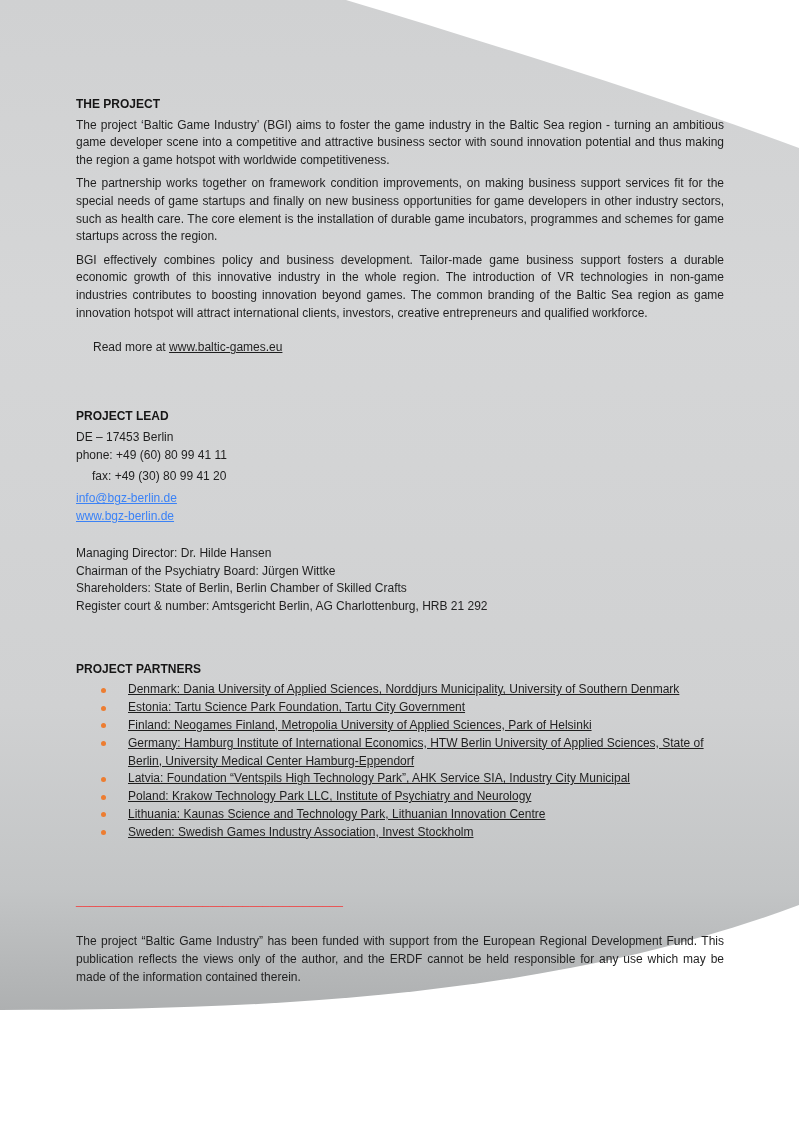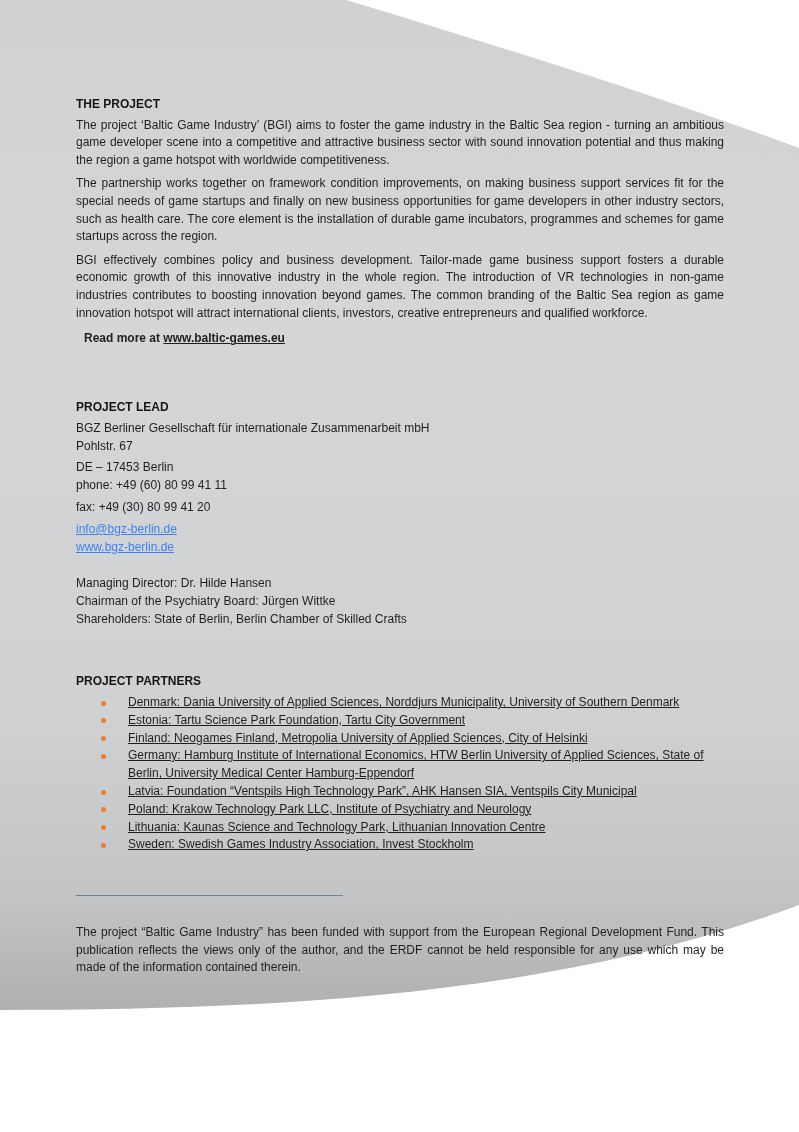--- a/index.html
+++ b/index.html
@@ -29,46 +29,45 @@
   section { margin: 0; }
   h2 {
     font-size: 12px;
     font-weight: bold;
     margin: 0 0 3px 0;
     line-height: 17.7px;
     color: #161616;
   }
   p { margin: 0 0 5.5px 0; }
   .just { text-align: justify; }
-  .readmore { margin: 8px; font-weight: bold; }
+  .readmore { margin: 17px; }
   a { cursor: pointer; }
   .darklink { color: inherit; text-decoration: underline; }
   .graylink { color: #3b82f6; text-decoration: underline; }
   .line { margin: 0; }
   .lead-block { margin-bottom: 4px; }
-  .lead-block-sm { margin-bottom: 4.5px; }
+  .lead-block-sm { margin-bottom: 4.5px; margin-left: 16px; }
   .sec-lead { margin-top: 51px; }
   .mgmt { margin-top: 19px; }
   .sec-partners { margin-top: 45px; }
   .sec-partners h2 { }
   ul.partners { list-style: none; margin: 0; padding: 0; text-decoration: underline; }
   li.partner { position: relative; padding-left: 52px; line-height: 17.8px; }
   .bullet {
     position: absolute;
     left: 25px; top: 6.5px;
     width: 5px; height: 5px;
     border-radius: 50%;
     background: #ED7D31;
   }
   .footer-sep {
-    margin-top: 28px;
+    margin-top: 50px;
     line-height: 17.7px;
-    color: #0c4a6e;
+    color: #ef4444;
     white-space: nowrap;
-    font-weight: bold;
   }
   .disclaimer { margin-top: 24px; }
 </style>
 </head>
 <body>
 
 <div class="page">
 
   <svg class="bg-swoosh" viewBox="0 0 799 1132" xmlns="http://www.w3.org/2000/svg" aria-hidden="true">
     <defs>
@@ -89,49 +88,46 @@
       <h2>THE PROJECT</h2>
       <p class="just">The project ‘Baltic Game Industry’ (BGI) aims to foster the game industry in the Baltic Sea region - turning an ambitious game developer scene into a competitive and attractive business sector with sound innovation potential and thus making the region a game hotspot with worldwide competitiveness.</p>
       <p class="just">The partnership works together on framework condition improvements, on making business support services fit for the special needs of game startups and finally on new business opportunities for game developers in other industry sectors, such as health care. The core element is the installation of durable game incubators, programmes and schemes for game startups across the region.</p>
       <p class="just">BGI effectively combines policy and business development. Tailor-made game business support fosters a durable economic growth of this innovative industry in the whole region. The introduction of VR technologies in non-game industries contributes to boosting innovation beyond games. The common branding of the Baltic Sea region as game innovation hotspot will attract international clients, investors, creative entrepreneurs and qualified workforce.</p>
       <p class="readmore"><span>Read more at </span><a class="darklink">www.baltic-games.eu</a></p>
     </section>
 
     <section class="sec-lead">
       <h2>PROJECT LEAD</h2>
       <div class="lead-block">
-        <div class="line">BGZ Berliner Gesellschaft für internationale Zusammenarbeit mbH</div>
-        <div class="line">Pohlstr. 67</div>
-      </div>
-      <div class="lead-block">
         <div class="line">DE – 17453 Berlin</div>
         <div class="line">phone: +49 (60) 80 99 41 11</div>
       </div>
       <div class="lead-block-sm">
         <div class="line">fax: +49 (30) 80 99 41 20</div>
       </div>
       <div>
         <div class="line"><a class="graylink">info@bgz-berlin.de</a></div>
         <div class="line"><a class="graylink">www.bgz-berlin.de</a></div>
       </div>
       <div class="mgmt">
         <div class="line">Managing Director: Dr. Hilde Hansen</div>
         <div class="line">Chairman of the Psychiatry Board: Jürgen Wittke</div>
         <div class="line">Shareholders: State of Berlin, Berlin Chamber of Skilled Crafts</div>
+        <div class="line">Register court &amp; number: Amtsgericht Berlin, AG Charlottenburg, HRB 21 292</div>
       </div>
     </section>
 
     <section class="sec-partners">
       <h2>PROJECT PARTNERS</h2>
       <ul class="partners">
         <li class="partner"><span class="bullet"></span><span>Denmark: Dania University of Applied Sciences, Norddjurs Municipality, University of Southern Denmark</span></li>
         <li class="partner"><span class="bullet"></span><span>Estonia: Tartu Science Park Foundation, Tartu City Government</span></li>
-        <li class="partner"><span class="bullet"></span><span>Finland: Neogames Finland, Metropolia University of Applied Sciences, City of Helsinki</span></li>
+        <li class="partner"><span class="bullet"></span><span>Finland: Neogames Finland, Metropolia University of Applied Sciences, Park of Helsinki</span></li>
         <li class="partner"><span class="bullet"></span><span>Germany: Hamburg Institute of International Economics, HTW Berlin University of Applied Sciences, State of Berlin, University Medical Center Hamburg-Eppendorf</span></li>
-        <li class="partner"><span class="bullet"></span><span>Latvia: Foundation “Ventspils High Technology Park”, AHK Hansen SIA, Ventspils City Municipal</span></li>
+        <li class="partner"><span class="bullet"></span><span>Latvia: Foundation “Ventspils High Technology Park”, AHK Service SIA, Industry City Municipal</span></li>
         <li class="partner"><span class="bullet"></span><span>Poland: Krakow Technology Park LLC, Institute of Psychiatry and Neurology</span></li>
         <li class="partner"><span class="bullet"></span><span>Lithuania: Kaunas Science and Technology Park, Lithuanian Innovation Centre</span></li>
         <li class="partner"><span class="bullet"></span><span>Sweden: Swedish Games Industry Association, Invest Stockholm</span></li>
       </ul>
     </section>
 
     <section>
       <div class="footer-sep">________________________________________</div>
       <p class="just disclaimer">The project “Baltic Game Industry” has been funded with support from the European Regional Development Fund. This publication reflects the views only of the author, and the ERDF cannot be held responsible for any use which may be made of the information contained therein.</p>
     </section>

